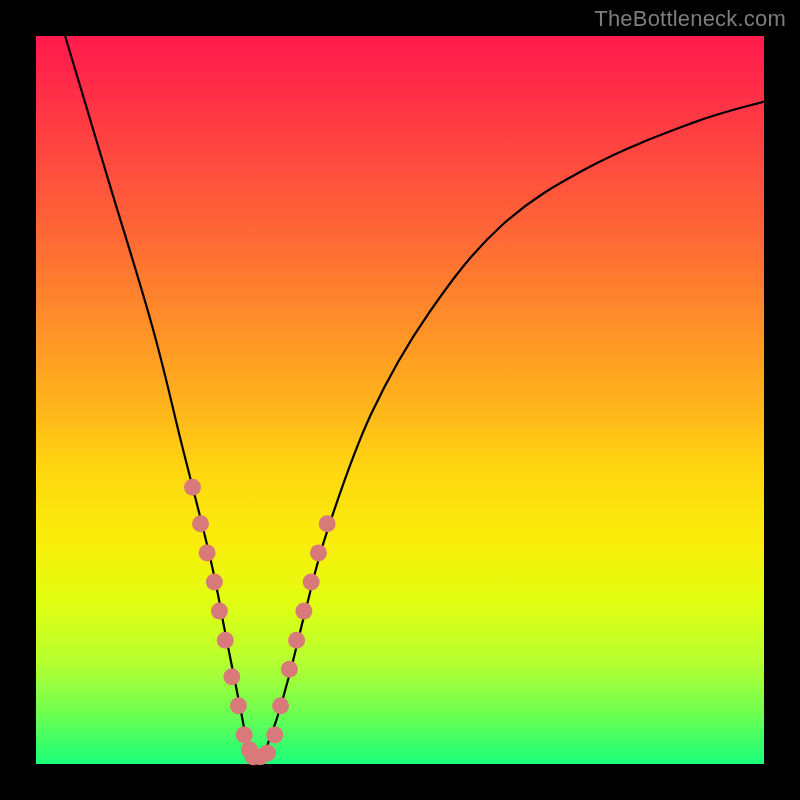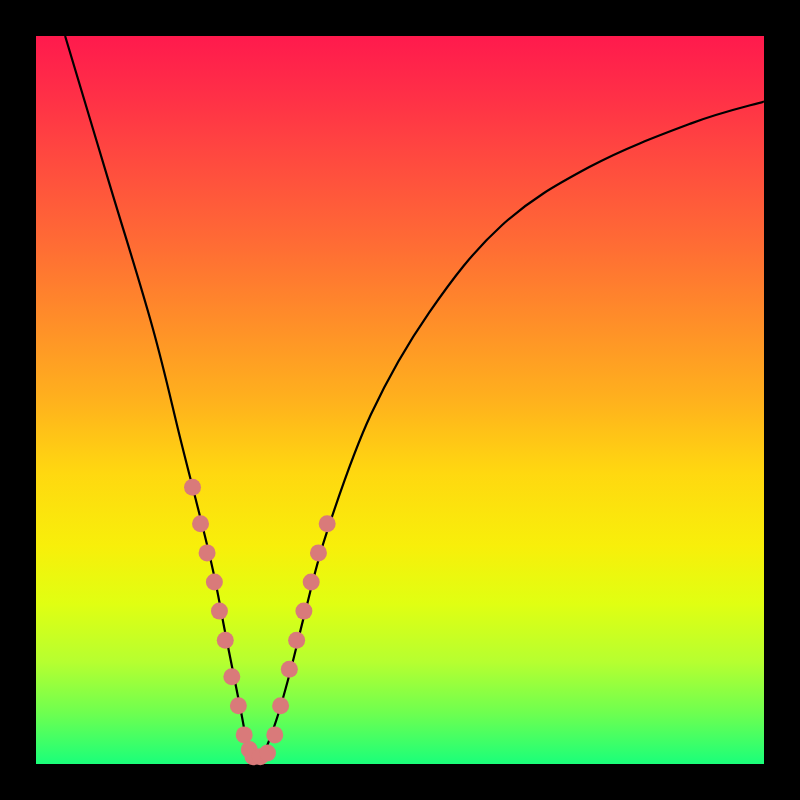--- a/index.html
+++ b/index.html
@@ -64,20 +64,21 @@
   }
   .marker {
     fill: #d97a7a;
     stroke: none;
   }
 </style>
 </head>
 <body>
 
 <div class="frame">
+  <div class="watermark">TheBottleneck.com</div>
 
   <div class="plot-area">
     <svg class="curve" viewBox="0 0 728 728">
       <path id="curve-path" class="curve-path" d="M 29.12,0 C 36.9824,26.208000000000002 57.075199999999995,93.18400000000003 72.8,145.60000000000002 C 88.5248,198.01600000000002 103.376,244.0256 116.48,291.2 C 129.584,338.3744 135.11679999999998,365.7472 145.6,407.68 C 156.0832,449.6128 166.8576,490.08959999999996 174.72,524.16 C 182.5824,558.2303999999999 184.0384,570.7520000000001 189.28,596.96 C 194.5216,623.168 199.25360000000003,647.4832 203.84000000000003,669.76 C 208.42640000000003,692.0368 210.8288,711.5472 214.76,720.72 C 218.69119999999998,729.8928000000001 221.0936,727.272 225.68,720.72 C 230.2664,714.168 234.9984,700.0448 240.24,684.32 C 245.48160000000001,668.5952000000001 249.55839999999998,653.0160000000001 254.79999999999998,633.36 C 260.04159999999996,613.704 262.808,600.0176 269.36,575.12 C 275.91200000000003,550.2224 279.4064,530.4208 291.2,495.03999999999996 C 302.99359999999996,459.65919999999994 316.5344,417.872 334.88,378.56 C 353.2256,339.248 369.5328,310.7104 393.12,276.64 C 416.7072,242.56959999999998 437.0912,215.48799999999994 465.92,189.27999999999997 C 494.7488,163.072 519.2095999999999,149.38560000000007 553.28,131.04000000000008 C 587.3504,112.69440000000009 623.7504,99.15360000000003 655.2,87.36000000000001 C 686.6496000000001,75.5664 714.896,69.45119999999999 728,65.51999999999998"></path>
       <g id="markers">
           <circle cx="156.52" cy="451.36" r="8.5" class="marker"></circle>
           <circle cx="164.528" cy="487.76" r="8.5" class="marker"></circle>
           <circle cx="171.07999999999998" cy="516.88" r="8.5" class="marker"></circle>
           <circle cx="178.35999999999999" cy="546" r="8.5" class="marker"></circle>
           <circle cx="183.456" cy="575.12" r="8.5" class="marker"></circle>

